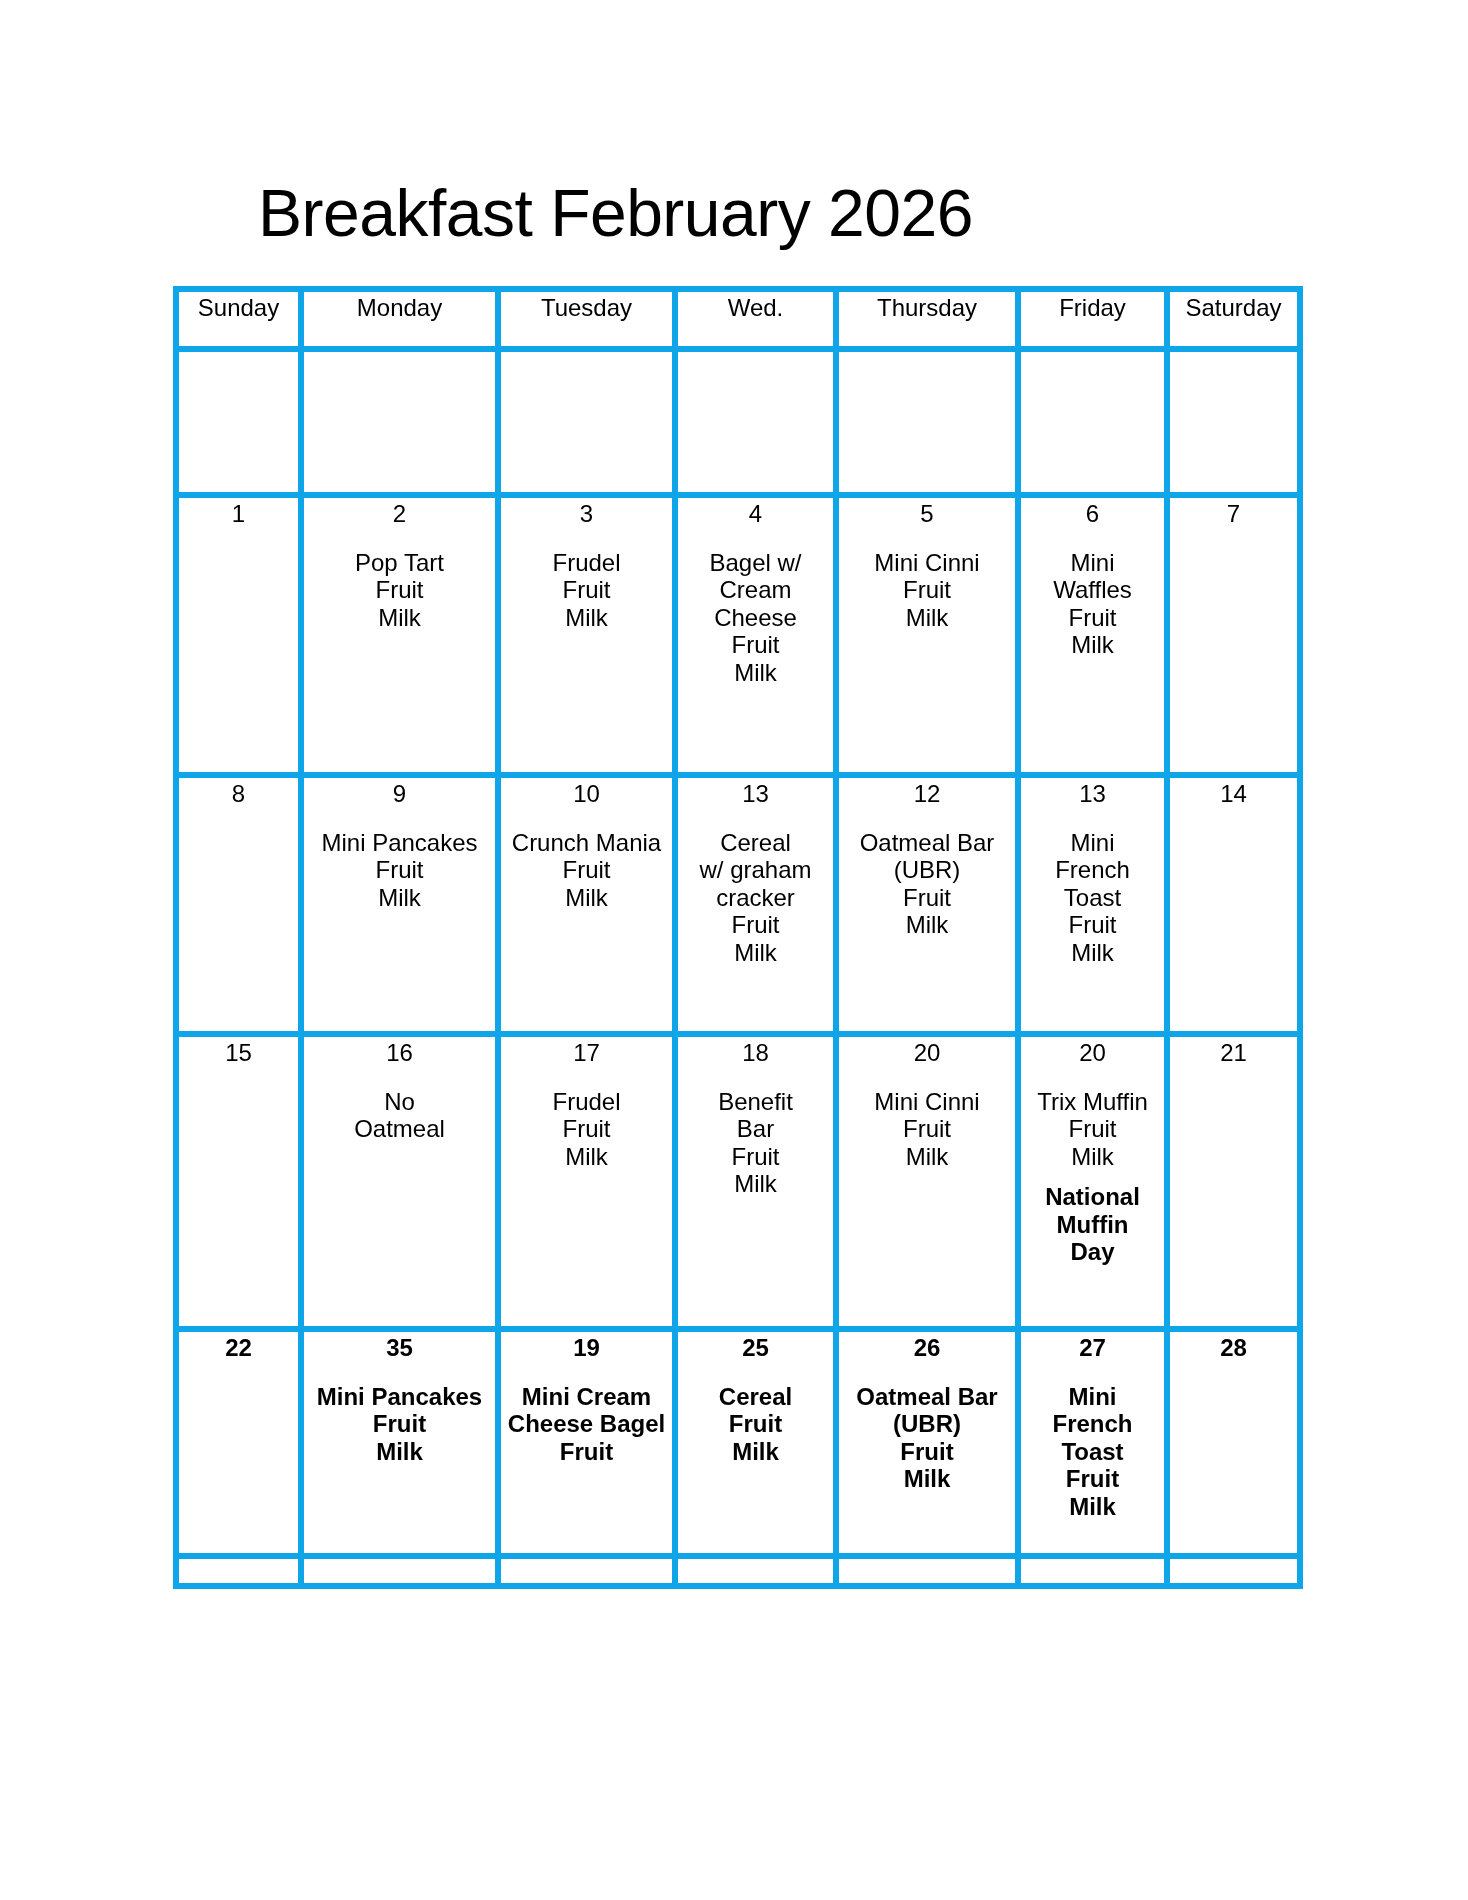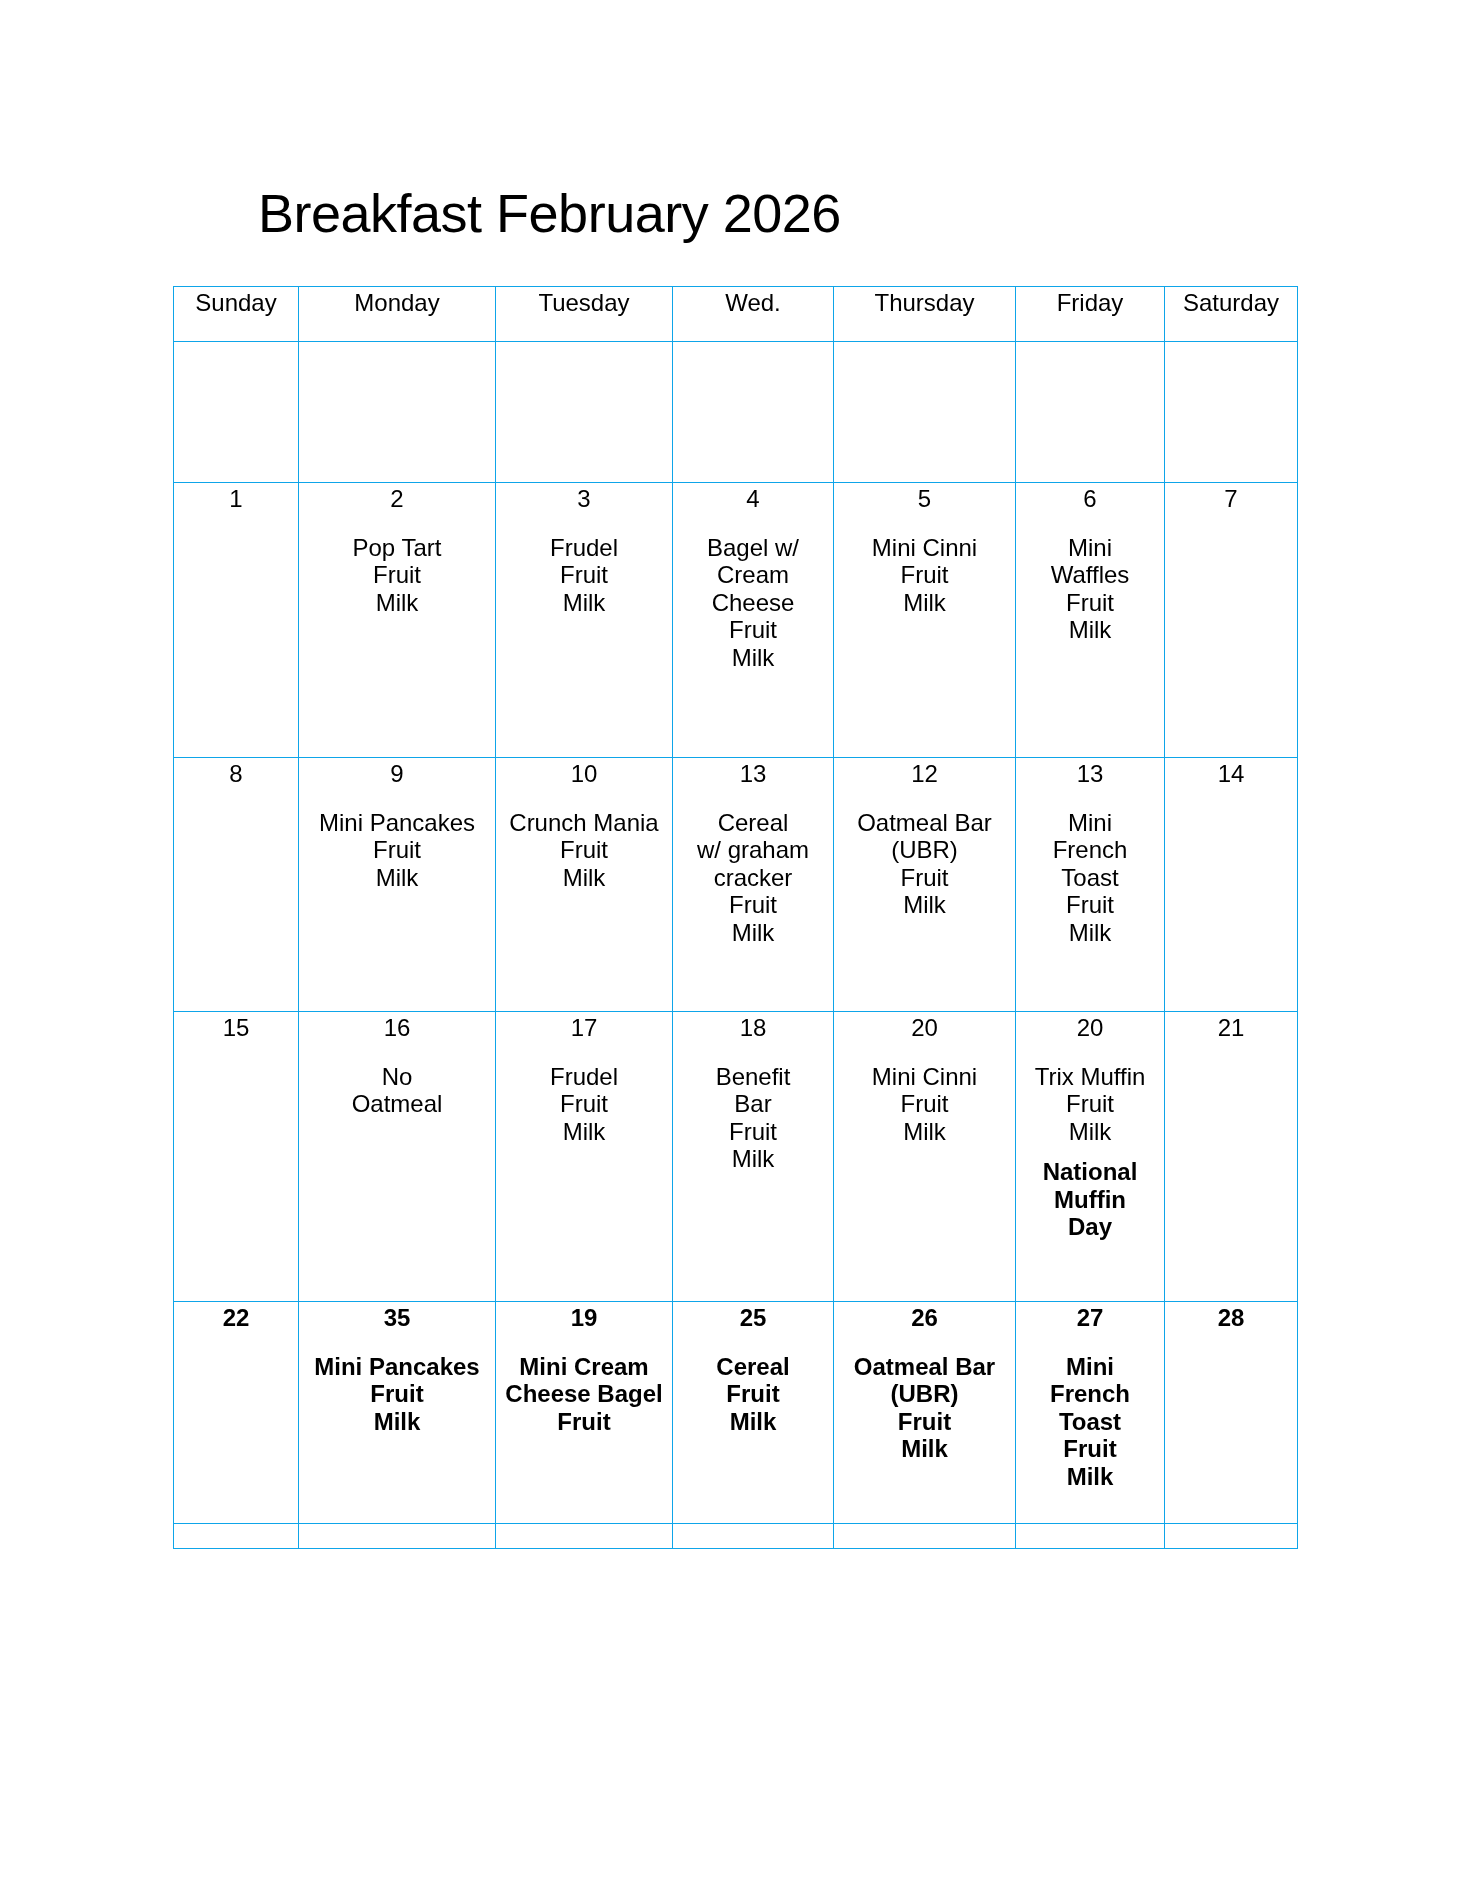--- a/index.html
+++ b/index.html
@@ -1,22 +1,22 @@
 <!DOCTYPE html>
 <html><head>
 <meta charset="utf-8">
 <style>
   html, body { margin: 0; padding: 0; background: #ffffff; }
   body { width: 1468px; height: 1900px; position: relative; overflow: hidden;
          font-family: "Liberation Sans", sans-serif; color: #000; }
-  .title { position: absolute; left: 258px; top: 168px; font-size: 54px; line-height: 90px;
+  .title { position: absolute; left: 258px; top: 168px; font-size: 66px; line-height: 90px;
            font-weight: normal; margin: 0; white-space: nowrap; letter-spacing: -0.5px; }
   table.cal { position: absolute; left: 173px; top: 286px; border-collapse: collapse;
               table-layout: fixed; width: 1124px; }
-  table.cal td, table.cal th { border: 1px solid #0ea5e9; padding: 0; vertical-align: top;
+  table.cal td, table.cal th { border: 6px solid #0ea5e9; padding: 0; vertical-align: top;
               text-align: center; font-weight: normal; font-size: 24px; line-height: 27.5px; }
   table.cal th { height: 52px; padding-top: 2px; }
   .daynum { display: block; margin-top: 2px; }
   .items { display: block; margin-top: 21px; }
   .item { display: block; }
   .note { display: block; font-weight: bold; margin-top: 13px; }
   .note .item { display: block; }
   tr.r0 td { height: 140px; }
   tr.r1 td { height: 274px; }
   tr.r2 td { height: 253px; }

